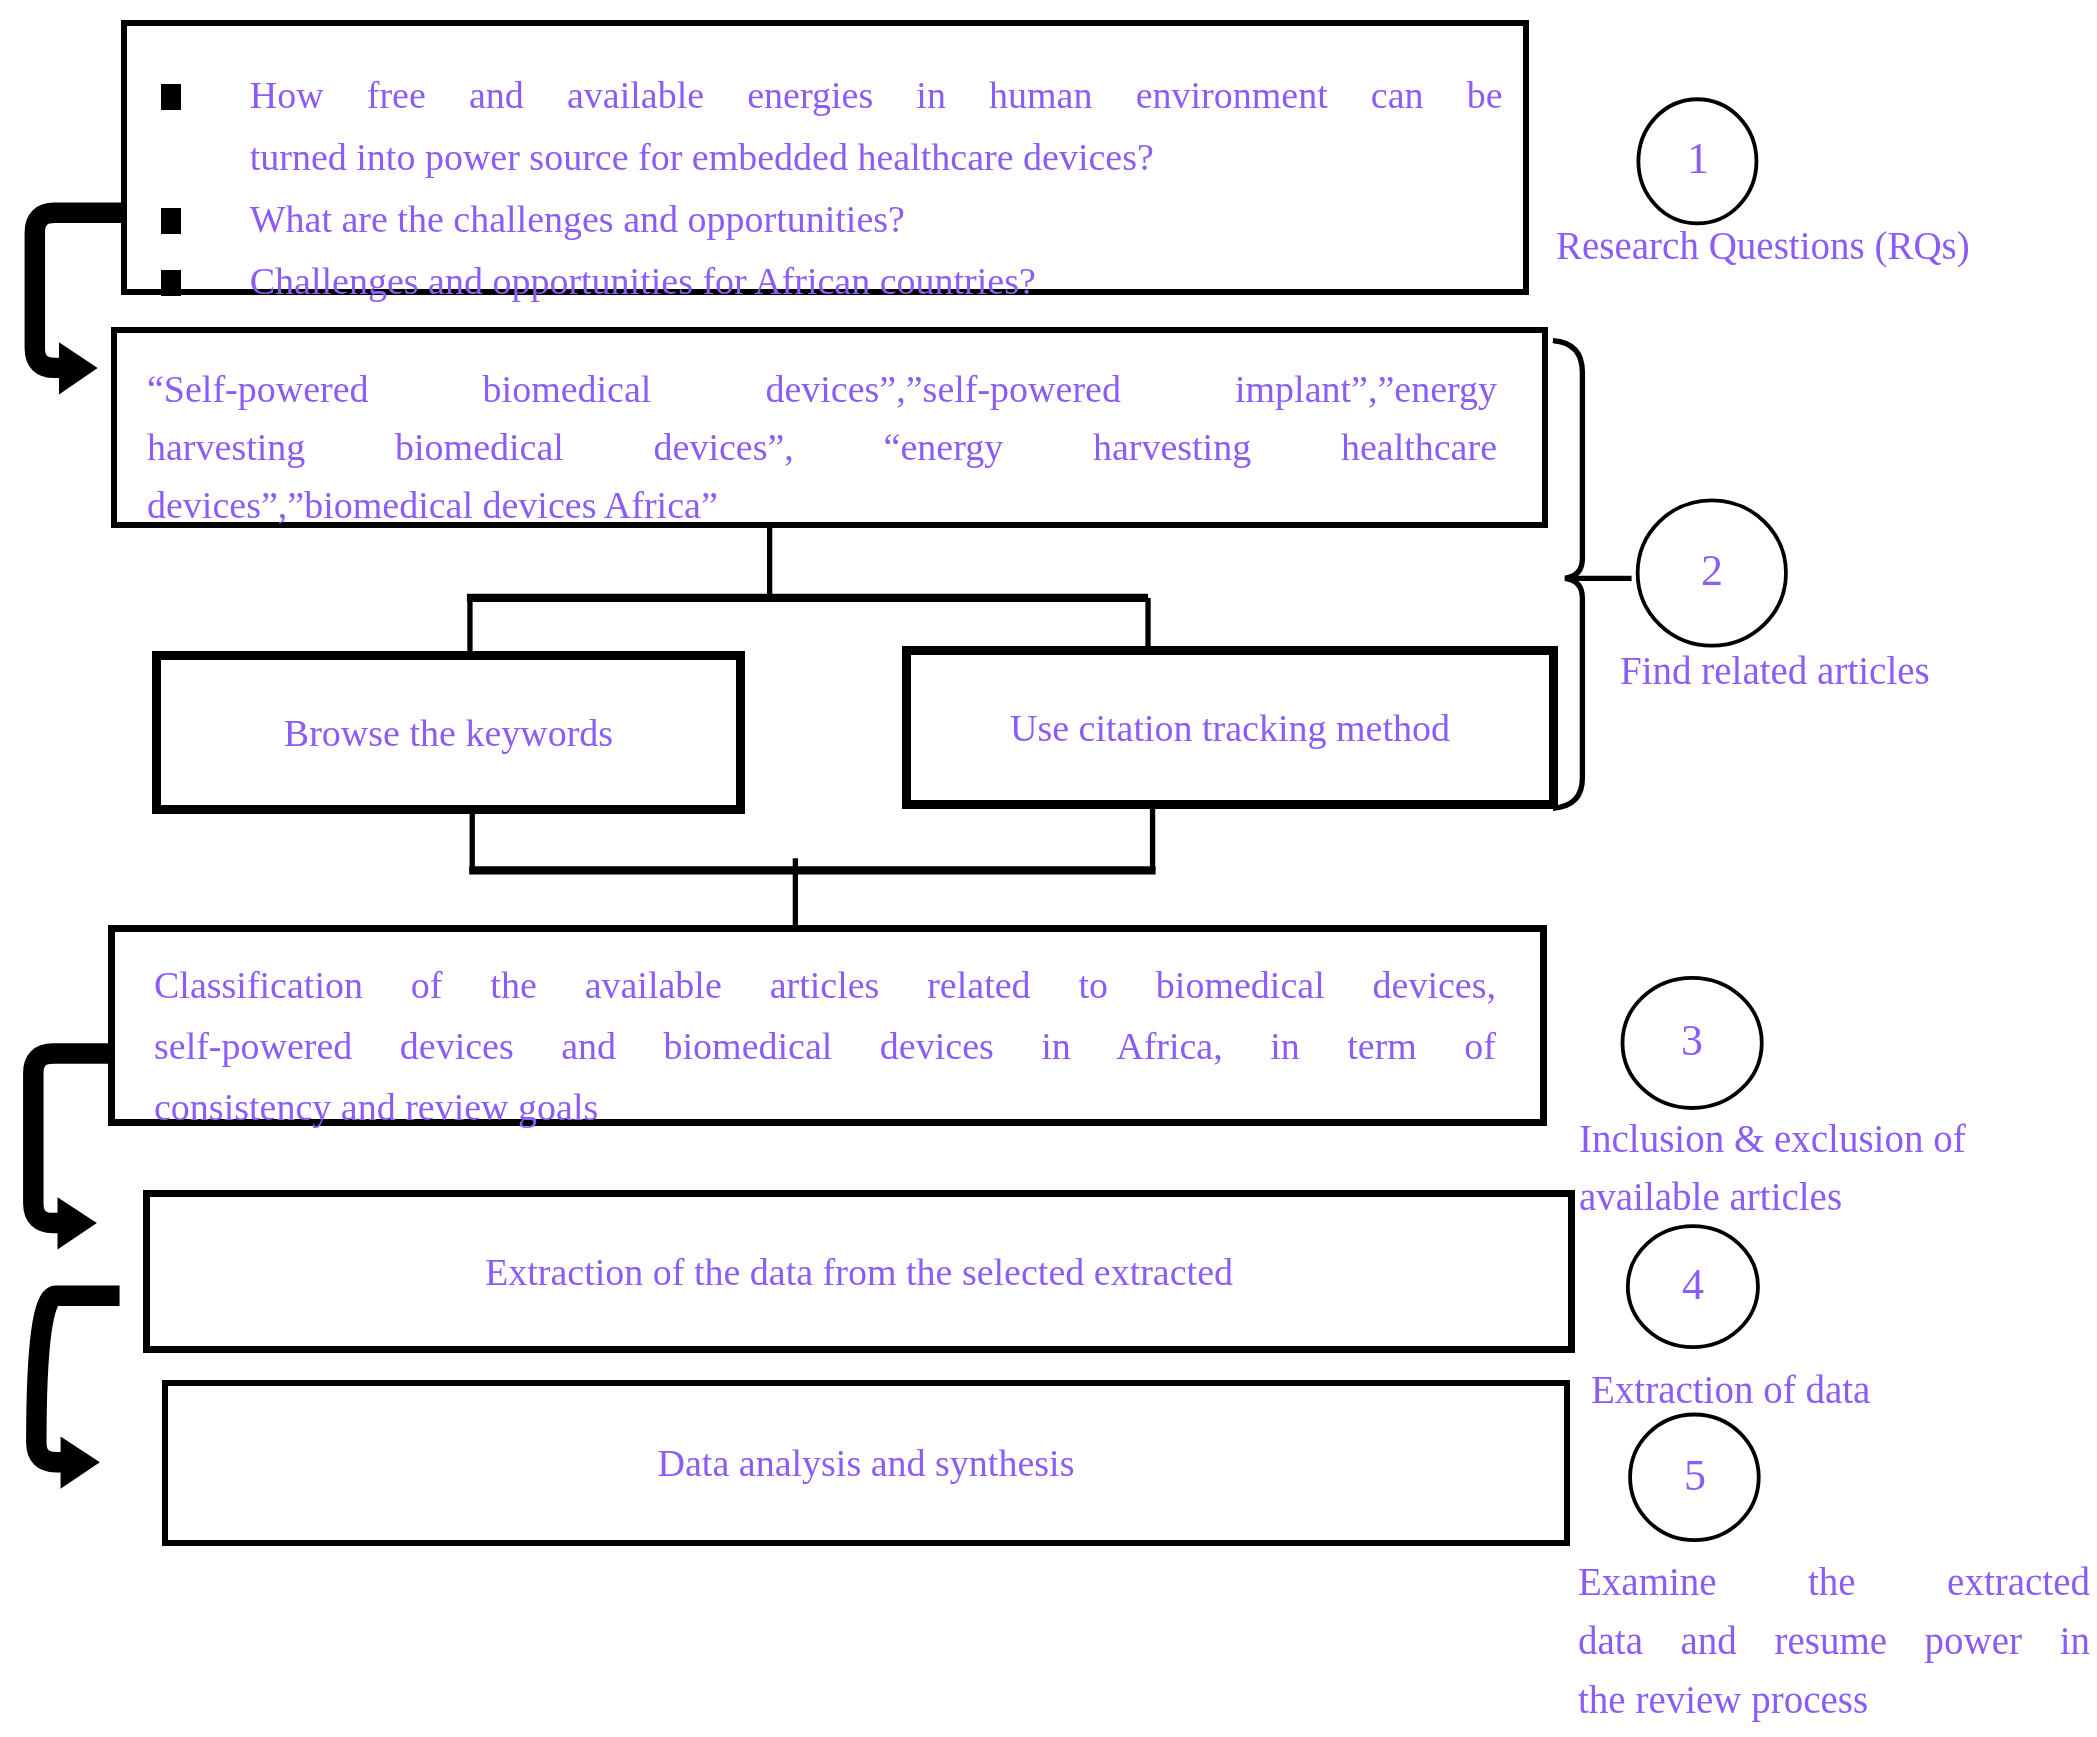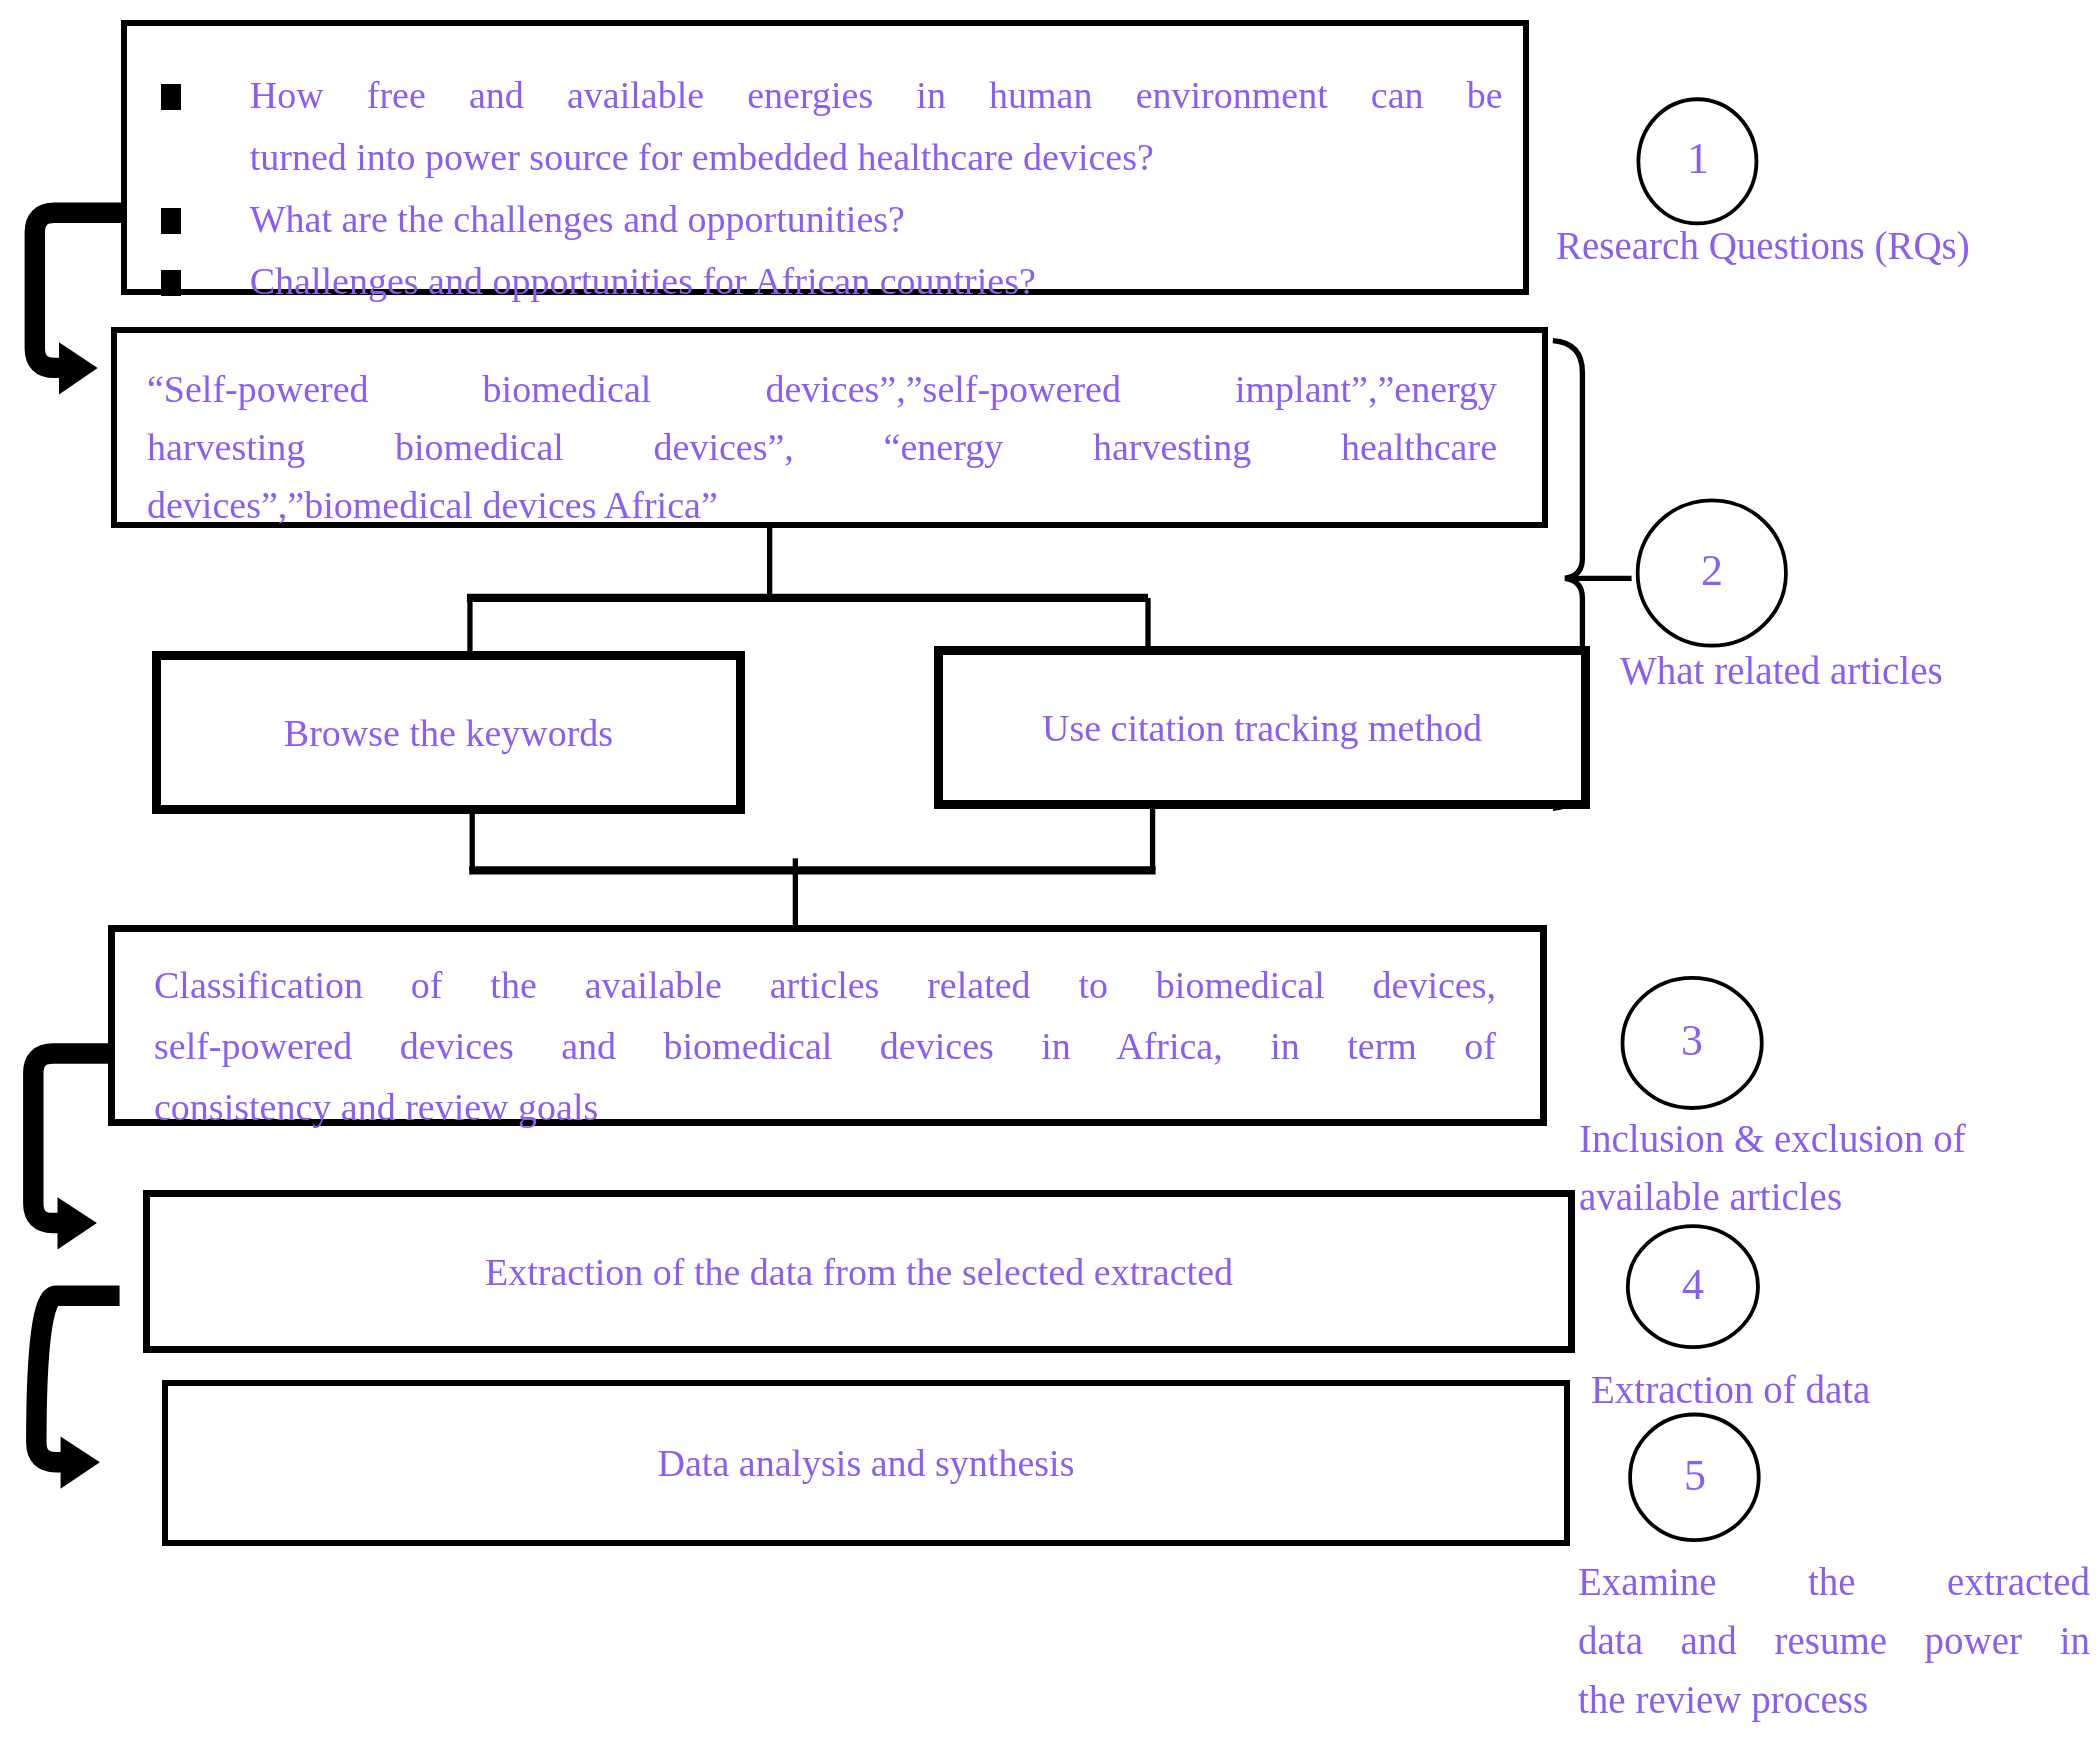--- a/index.html
+++ b/index.html
@@ -116,21 +116,21 @@
       <div class="jl">“Self-powered biomedical devices”,”self-powered implant”,”energy</div>
       <div class="jl">harvesting biomedical devices”, “energy harvesting healthcare</div>
       <div>devices”,”biomedical devices Africa”</div>
     </div>
   </div>
 
   <div class="fbox center-label" style="left:129px; top:651px; width:593px; height:163px; border-width:9px;">
     <span>Browse the keywords</span>
   </div>
 
-  <div class="fbox center-label" style="left:911px; top:646px; width:656px; height:163px; border-width:9px;">
+  <div class="fbox center-label" style="left:879px; top:646px; width:656px; height:163px; border-width:9px;">
     <span>Use citation tracking method</span>
   </div>
 
   <div class="fbox" style="left:108px; top:925px; width:1439px; height:201px; border-width:7.6px;">
     <div class="box-text" style="padding:23px 44px 0 39px; line-height:61px;">
       <div class="jl">Classification of the available articles related to biomedical devices,</div>
       <div class="jl">self-powered devices and biomedical devices in Africa, in term of</div>
       <div>consistency and review goals</div>
     </div>
   </div>
@@ -144,21 +144,21 @@
   </div>
 
   <div class="circle-num" style="left:1698px; top:161px;">1</div>
   <div class="circle-num" style="left:1712px; top:573px;">2</div>
   <div class="circle-num" style="left:1692px; top:1043px;">3</div>
   <div class="circle-num" style="left:1693px; top:1287px;">4</div>
   <div class="circle-num" style="left:1695px; top:1478px;">5</div>
 
   <div class="step-label" style="left:1556px; top:217px;">Research Questions (RQs)</div>
 
-  <div class="step-label" style="left:1620px; top:642px;">What related articles</div>
+  <div class="step-label" style="left:1620px; top:642px;">Find related articles</div>
 
   <div class="step-label" style="left:1579px; top:1110px;">
     <div>Inclusion &amp; exclusion of</div>
     <div>available articles</div>
   </div>
 
   <div class="step-label" style="left:1591px; top:1361px;">Extraction of data</div>
 
   <div class="step-label-wrap" style="left:1578px; top:1552px; width:512px;">
     <div class="jl">Examine the extracted</div>

